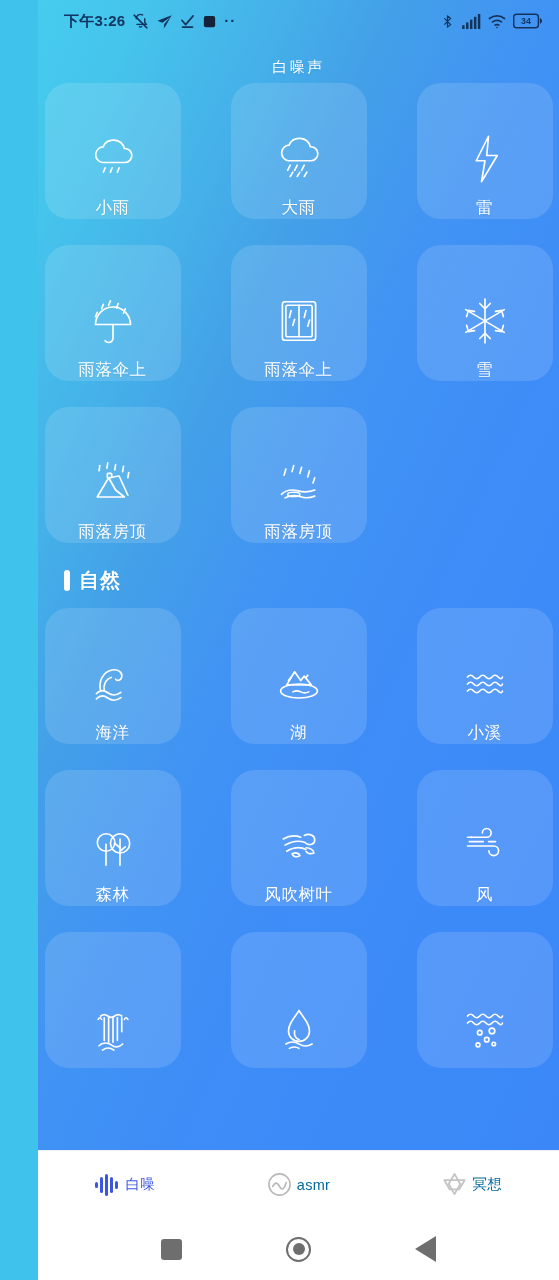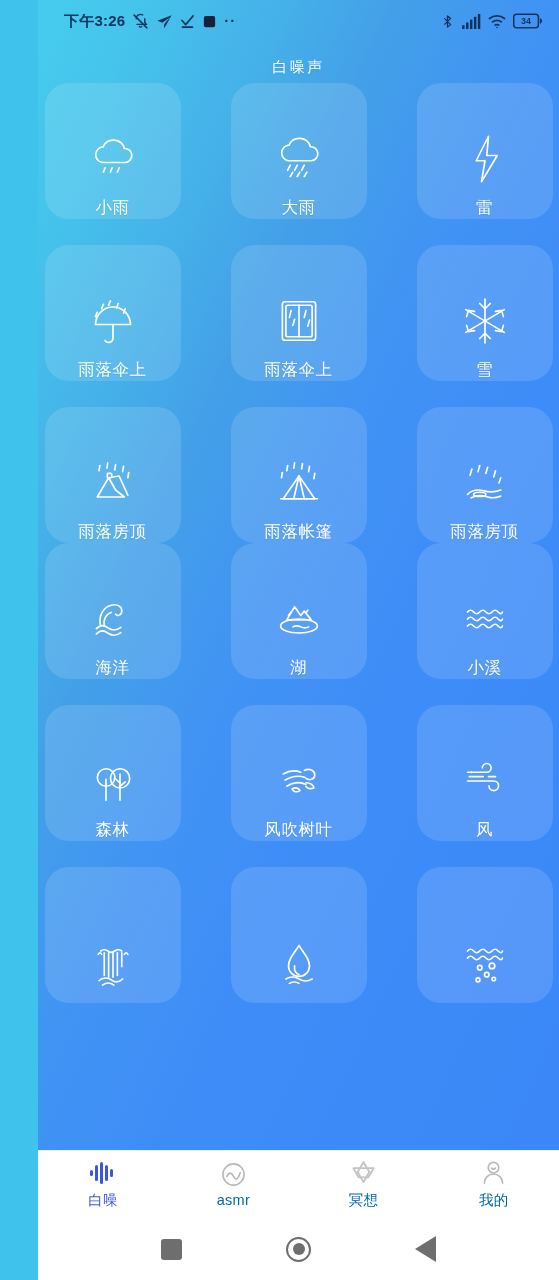--- a/index.html
+++ b/index.html
@@ -111,21 +111,21 @@
   
   .tabbar {
     flex:0 0 68px;
     background:#ffffff;
     display:flex;
     align-items:center;
     border-top:1px solid #f0f0f0;
   }
   .tab {
     flex:1;
-    display:flex; flex-direction:column;
+    display:flex; 
     align-items:center; justify-content:center;
     gap:5px;
     cursor:pointer;
   }
   .tab-icon { height:26px; display:flex; align-items:center; justify-content:center; }
   .tab-icon svg { display:block; }
   .tab-label { font-size:14.5px; color:#0369a1; letter-spacing:.3px; }
   .tab.active .tab-label { color:#3B57E0; }
 
   
@@ -317,55 +317,42 @@
               <line x1="17" y1="12" x2="16" y2="18"></line>
                 <line x1="26" y1="9" x2="25" y2="15"></line>
               <line x1="35" y1="11" x2="34" y2="17"></line>
                 <line x1="44" y1="13" x2="43" y2="19"></line>
               <line x1="50" y1="20" x2="49" y2="26"></line>
             </svg>
           </span>
           <span class="tile-label">雨落房顶</span>
         </div>
 
-        <div class="tile">
-          <span class="tile-icon">
-            <svg viewBox="0 0 64 64" fill="none" stroke="#fff" stroke-width="1.9" stroke-linecap="round" stroke-linejoin="round">
-              <path d="M32 24 14 50h36Z"></path>
-              <path d="M32 24 26 50"></path>
-                <path d="M32 24l6 26"></path>
-              <line x1="11" y1="50" x2="53" y2="50"></line>
-              <line x1="19" y1="12" x2="18" y2="18"></line>
-                <line x1="27" y1="9" x2="26" y2="15"></line>
-              <line x1="36" y1="10" x2="35" y2="16"></line>
-                <line x1="44" y1="13" x2="43" y2="19"></line>
-              <line x1="13" y1="20" x2="12" y2="26"></line>
-                <line x1="50" y1="21" x2="49" y2="27"></line>
-            </svg>
-          </span>
-          <span class="tile-label">雨落帐篷</span>
-        </div>
 
         <div class="tile">
           <span class="tile-icon">
             <svg viewBox="0 0 64 64" fill="none" stroke="#fff" stroke-width="1.9" stroke-linecap="round">
               <path d="M12 45c5-5 12-6 19-4 6 1.7 13 1.4 19-1"></path>
               <path d="M16 49c6-3 13-3 19-1 5 1.6 10 1 15-1"></path>
               <ellipse cx="26" cy="45" rx="7" ry="2.4"></ellipse>
               <line x1="17" y1="16" x2="15" y2="23"></line>
                 <line x1="26" y1="12" x2="24" y2="19"></line>
               <line x1="35" y1="14" x2="33" y2="21"></line>
                 <line x1="44" y1="18" x2="42" y2="25"></line>
               <line x1="50" y1="26" x2="48" y2="32"></line>
             </svg>
           </span>
           <span class="tile-label">雨落房顶</span>
         </div>
       </div>
 
+      <div class="section-head">
+        <span class="section-bar"></span>
+        <span class="section-title">自然</span>
+      </div>
 
       <div class="grid">
 
         <div class="tile">
           <span class="tile-icon">
             <svg viewBox="0 0 64 64" fill="none" stroke="#fff" stroke-width="1.9" stroke-linecap="round">
               <path d="M18 40c-3-10 2-22 13-24 7-1.3 12 3 11 8-1 4-5 5-7 2.5"></path>
               <path d="M22 40c-1.5-7 2-14 8-15.5"></path>
               <path d="M13 43c4-4 9-4 13-1 5 3.6 10 3.4 15-.4"></path>
               <path d="M13 49c4-4 9-4 13-1 5 3.6 10 3.4 15-.4"></path>
@@ -515,30 +502,20 @@
     <div class="tab">
       <span class="tab-icon">
         <svg width="25" height="25" viewBox="0 0 26 26" fill="none" stroke="#c4c4c4" stroke-width="1.9" stroke-linejoin="round">
           <path d="M13 2l6 10.5-6 10.5-6-10.5Z"></path>
           <path d="M2.5 8.5h21L18 18H8Z"></path>
         </svg>
       </span>
       <span class="tab-label">冥想</span>
     </div>
 
-    <div class="tab">
-      <span class="tab-icon">
-        <svg width="25" height="25" viewBox="0 0 26 26" fill="none" stroke="#b8b8b8" stroke-width="1.7" stroke-linecap="round">
-          <circle cx="13" cy="8" r="5.5"></circle>
-          <path d="M3.5 24a9.5 9.5 0 0 1 19 0"></path>
-          <path d="M11 8.5q2 2 4 0"></path>
-        </svg>
-      </span>
-      <span class="tab-label">我的</span>
-    </div>
   </div>
 
   <div class="navbar">
     <div class="nav-btn">
       <span class="nav-square"></span>
     </div>
     <div class="nav-btn">
       <span class="nav-circle">
           <i></i>
         </span>

